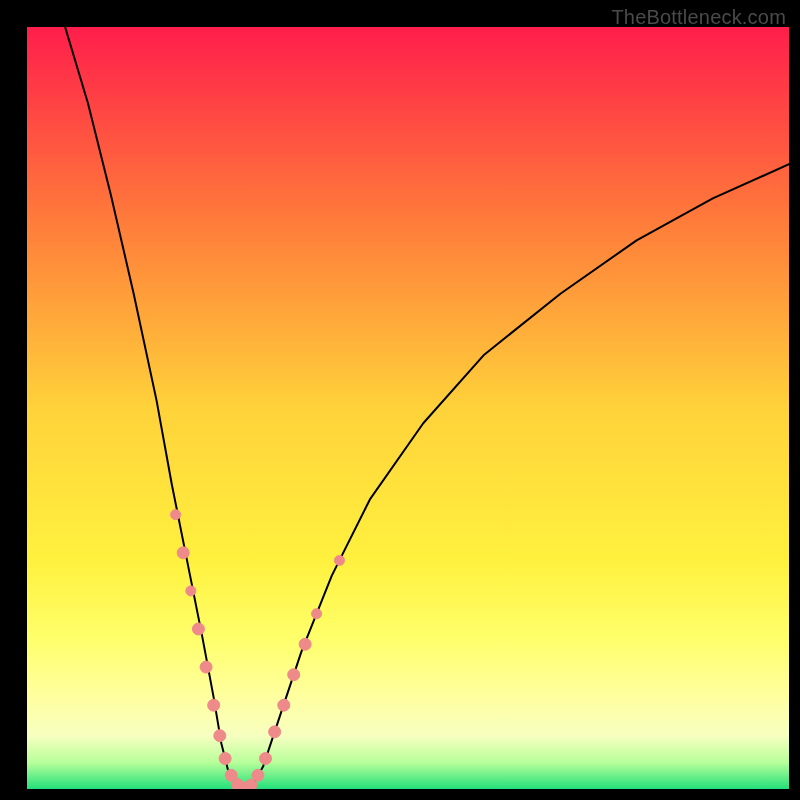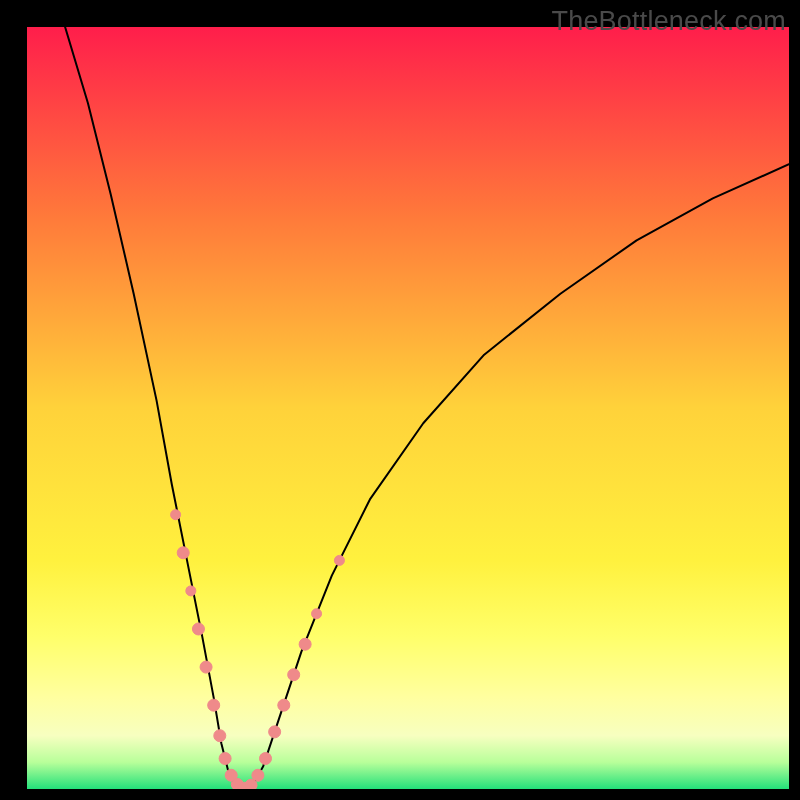--- a/index.html
+++ b/index.html
@@ -28,21 +28,21 @@
   }
   .gradient-bg {
     position: absolute;
     inset: 0;
   }
   .watermark {
     position: absolute;
     top: 6px;
     right: 14px;
     color: #4a4a4a;
-    font-size: 27px;
+    font-size: 20px;
     letter-spacing: 0.2px;
     font-weight: 400;
   }
   svg.curves {
     position: absolute;
     inset: 0;
   }
 </style>
 </head>
 <body>

